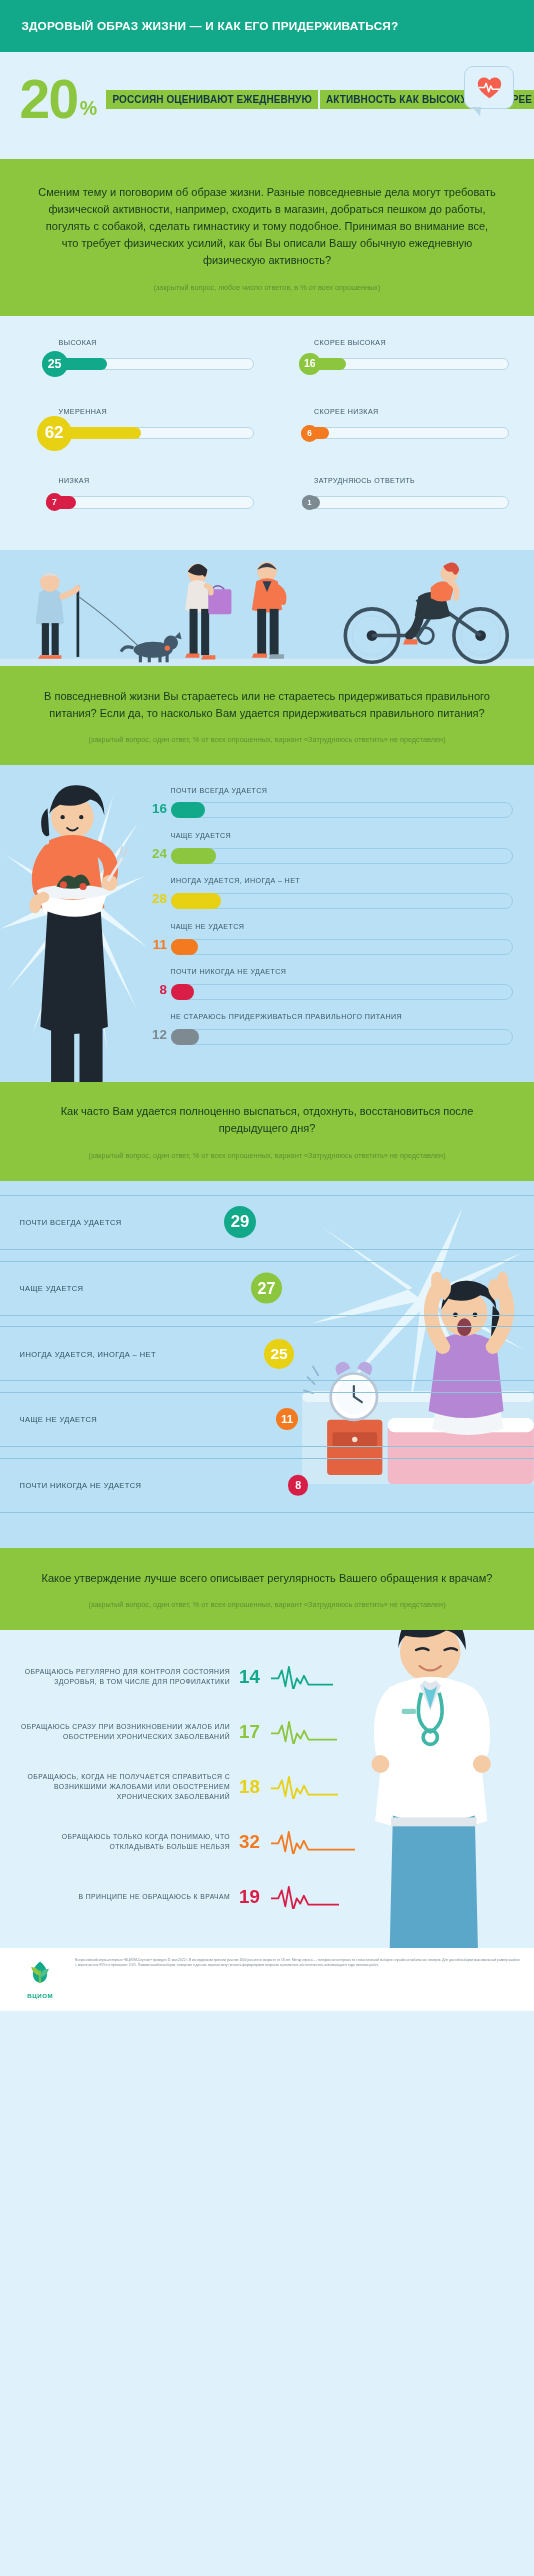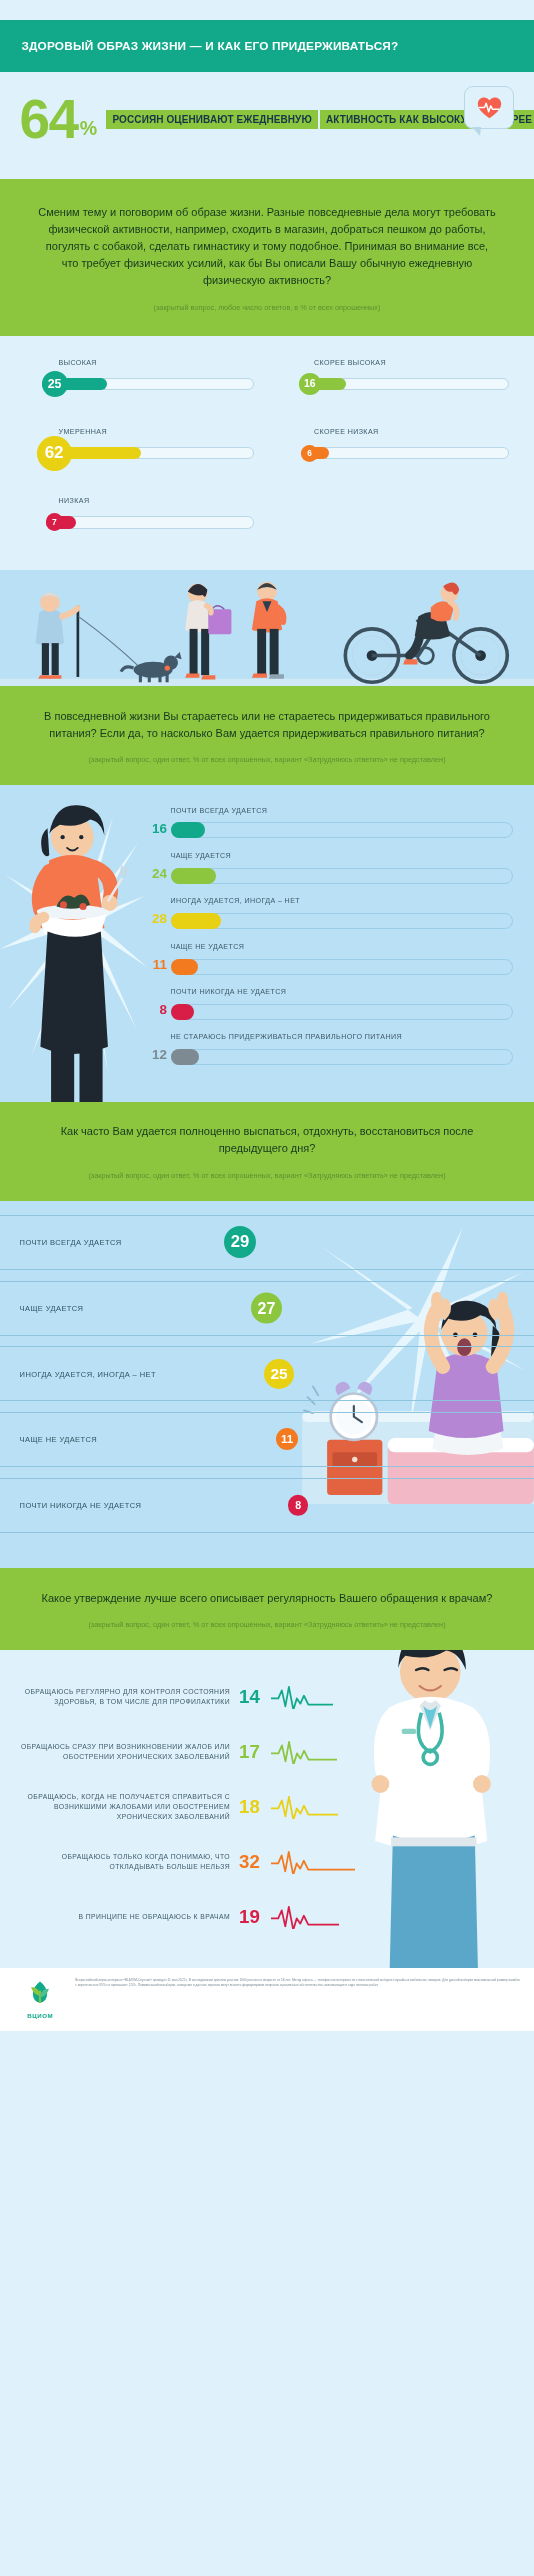--- a/index.html
+++ b/index.html
@@ -1,21 +1,21 @@
 <!DOCTYPE html>
 <html style="font-size:14.2px"><head>
 <meta charset="utf-8">
 <style>
   * { box-sizing: border-box; margin: 0; padding: 0; }
   body {
     width: 534px;
     font-family: "Liberation Sans", sans-serif;
     background: #dff1fb;
   }
-  .page { width: 534px; position: relative; overflow: hidden; margin-top: 20px; }
+  .page { width: 534px; position: relative; overflow: hidden; }
 
   
   .header {
     background: #12a98a;
     height: 52px;
     display: flex;
     align-items: center;
     padding: 0 21.4px;
   }
   .header-title {
@@ -257,21 +257,21 @@
 <body>
 
 <div class="page">
 
   <div class="header">
     <div class="header-title">ЗДОРОВЫЙ ОБРАЗ ЖИЗНИ — И КАК ЕГО ПРИДЕРЖИВАТЬСЯ?</div>
   </div>
 
   <div class="hero">
     <div class="hero-row">
-      <div class="hero-num">64</div>
+      <div class="hero-num">20</div>
       <div class="hero-pct">%</div>
       <div class="hero-lines">
         <div class="hero-line">РОССИЯН ОЦЕНИВАЮТ ЕЖЕДНЕВНУЮ</div>
         <div class="hero-line">АКТИВНОСТЬ КАК ВЫСОКУЮ И СКОРЕЕ ВЫСОКУЮ</div>
       </div>
     </div>
     <div class="bubble">
       <div class="bubble-body">
         <svg class="heart" viewBox="0 0 32 30">
           <path d="M16 28C8 22 2 17 2 10.5 2 6 5.5 3 9.5 3c2.6 0 4.9 1.3 6.5 3.4C17.6 4.3 19.9 3 22.5 3 26.5 3 30 6 30 10.5 30 17 24 22 16 28z" fill="#f4604d"></path>
@@ -310,20 +310,26 @@
         <div class="act-label">СКОРЕЕ НИЗКАЯ</div>
         <div class="act-track"></div>
         <div class="act-fill" style="background:#f47a20;width:28px;left:26px"></div>
         <div class="act-bubble" style="background:#f47a20;width:17px;height:17px;left:26px;top:16.4px;font-size:8.2px">6</div>
       </div>
       <div class="act-item">
         <div class="act-label">НИЗКАЯ</div>
         <div class="act-track"></div>
         <div class="act-fill" style="background:#d81e46;width:30px;left:26px"></div>
         <div class="act-bubble" style="background:#d81e46;width:17.5px;height:17.5px;left:26px;top:16px;font-size:8.4px">7</div>
+      </div>
+      <div class="act-item">
+        <div class="act-label">ЗАТРУДНЯЮСЬ ОТВЕТИТЬ</div>
+        <div class="act-track"></div>
+        <div class="act-fill" style="background:#7d8a92;width:18px;left:27px"></div>
+        <div class="act-bubble" style="background:#7d8a92;width:14.7px;height:14.7px;left:27px;top:17.6px;font-size:7px">1</div>
       </div>
     </div>
 
   <div class="illus illus-walk">
     <svg width="534" height="116" viewBox="0 0 600 130">
       <rect width="600" height="130" fill="#b9e0f5"></rect>
       <rect y="122" width="600" height="8" fill="#cfe9f7"></rect>
 
       <g>
         <path d="M44 48 q12-10 24 0 l4 34 q-16 6-32 0z" fill="#a8cfe6"></path>

